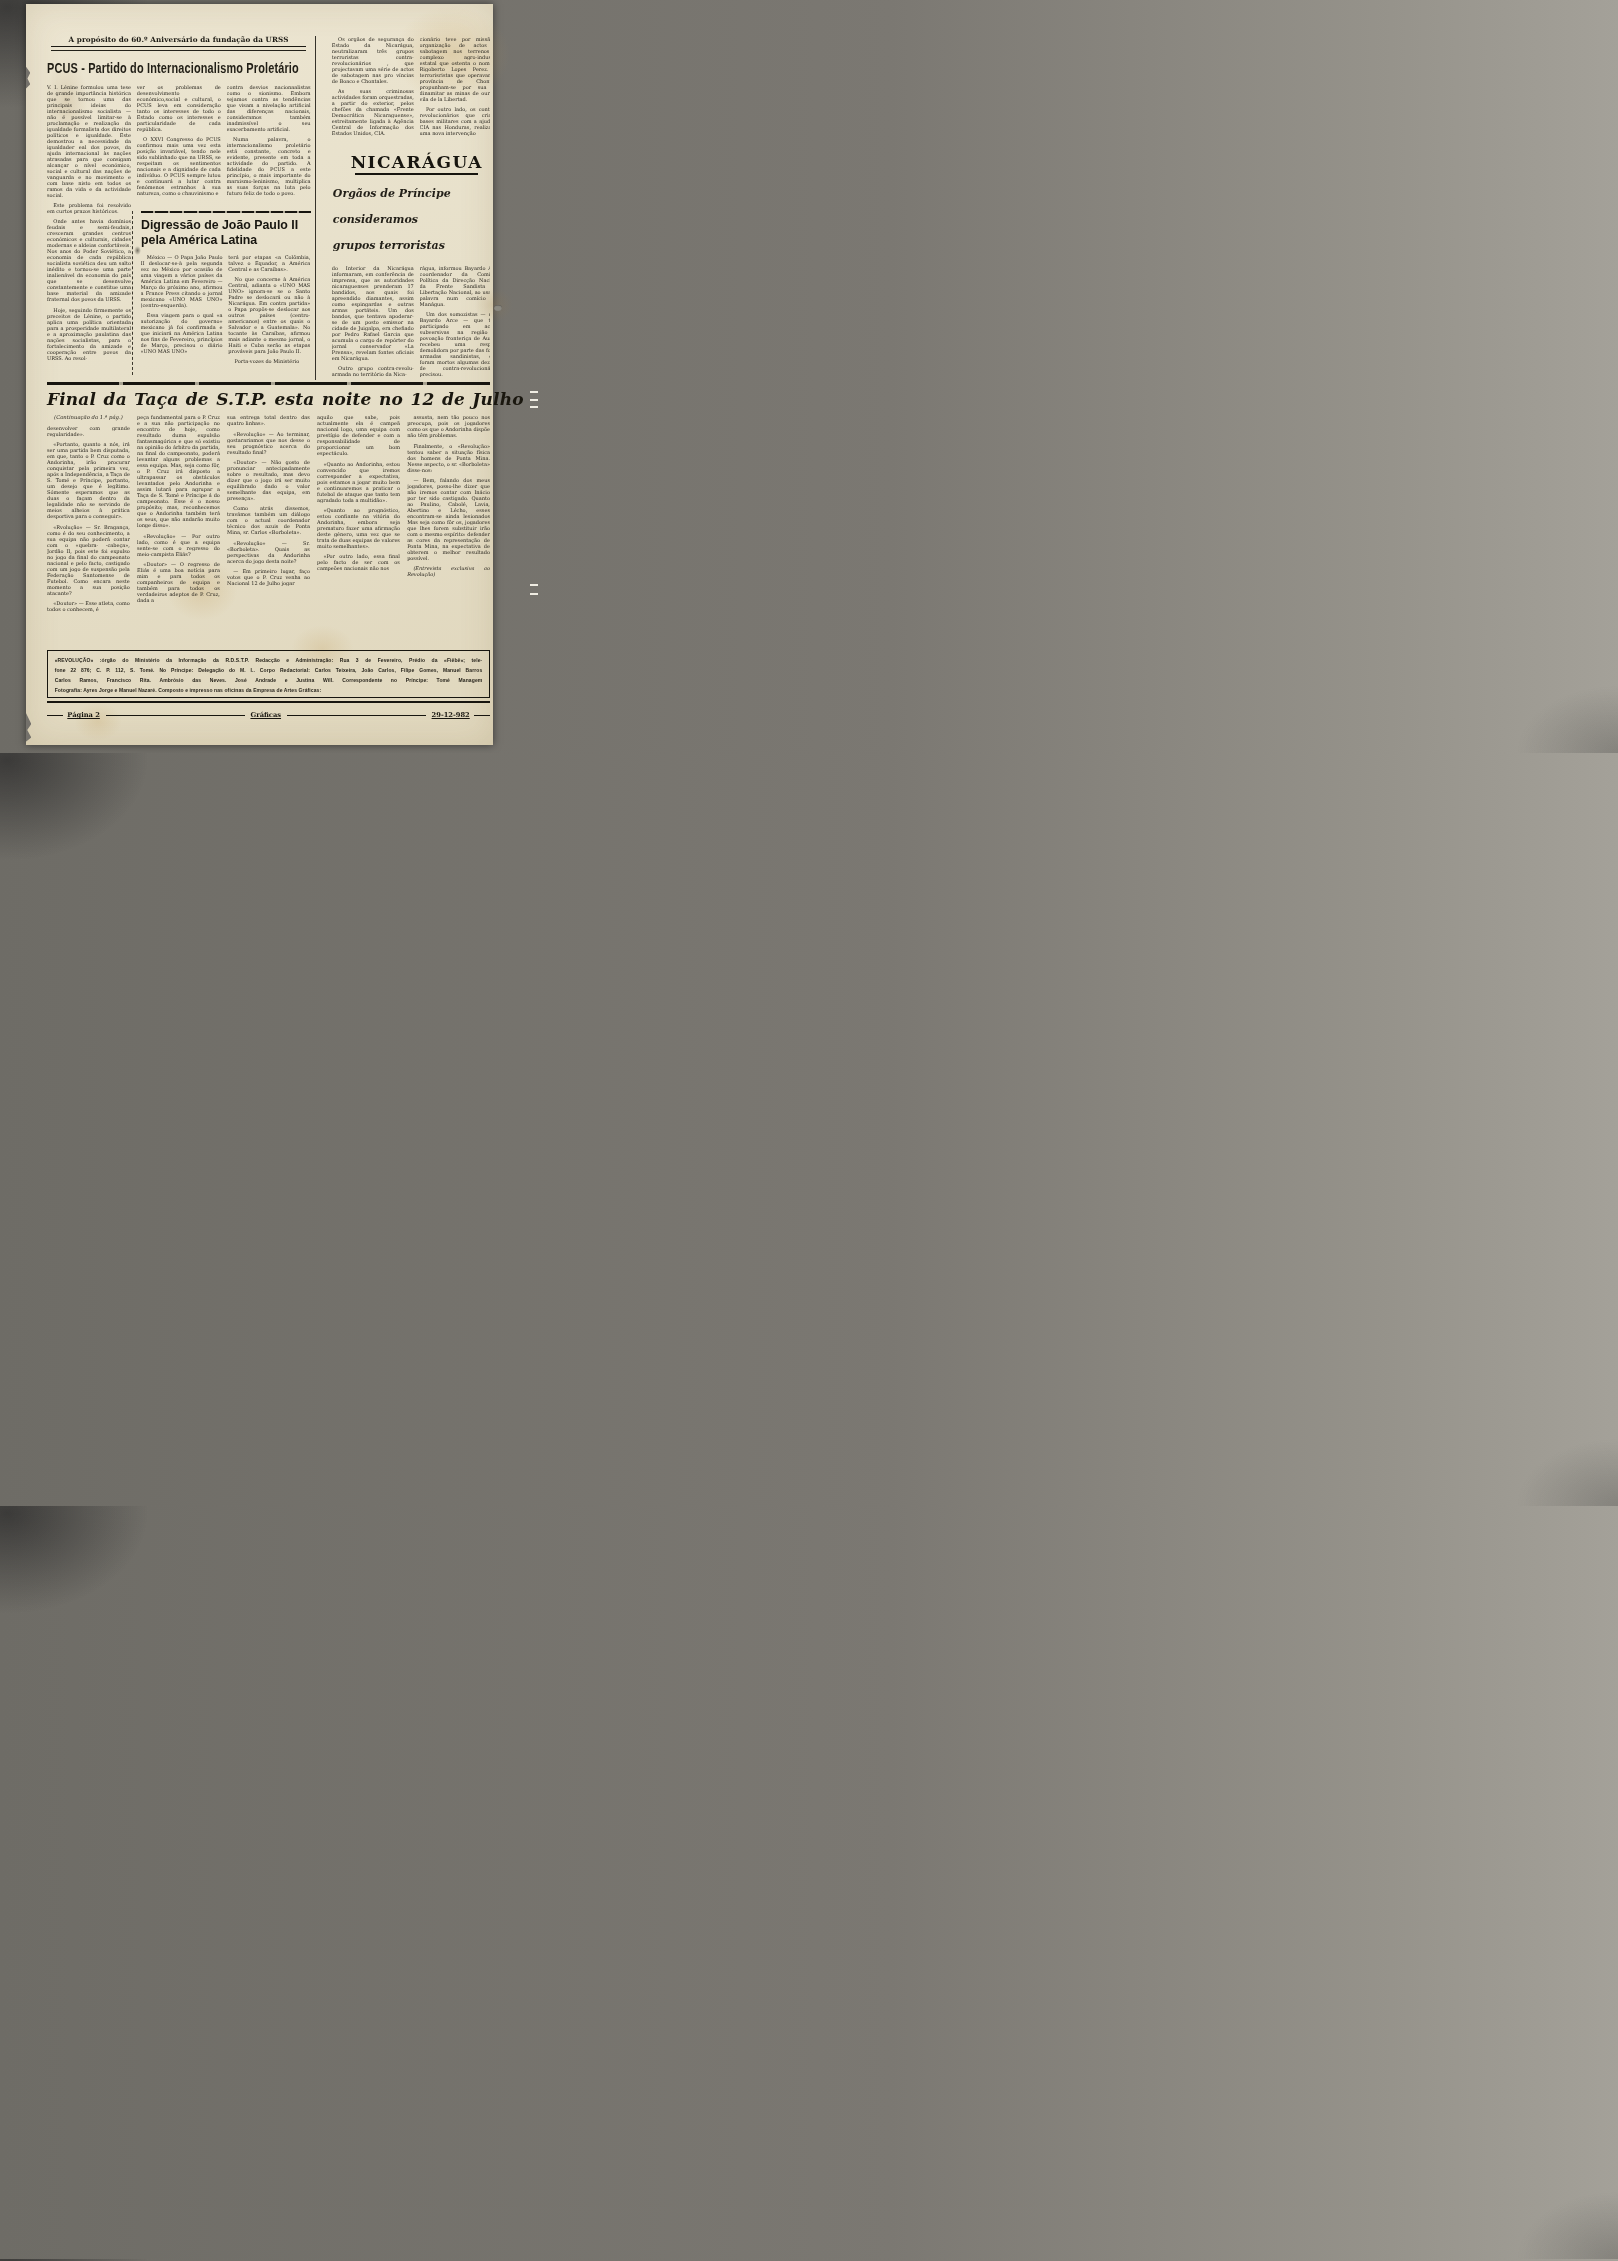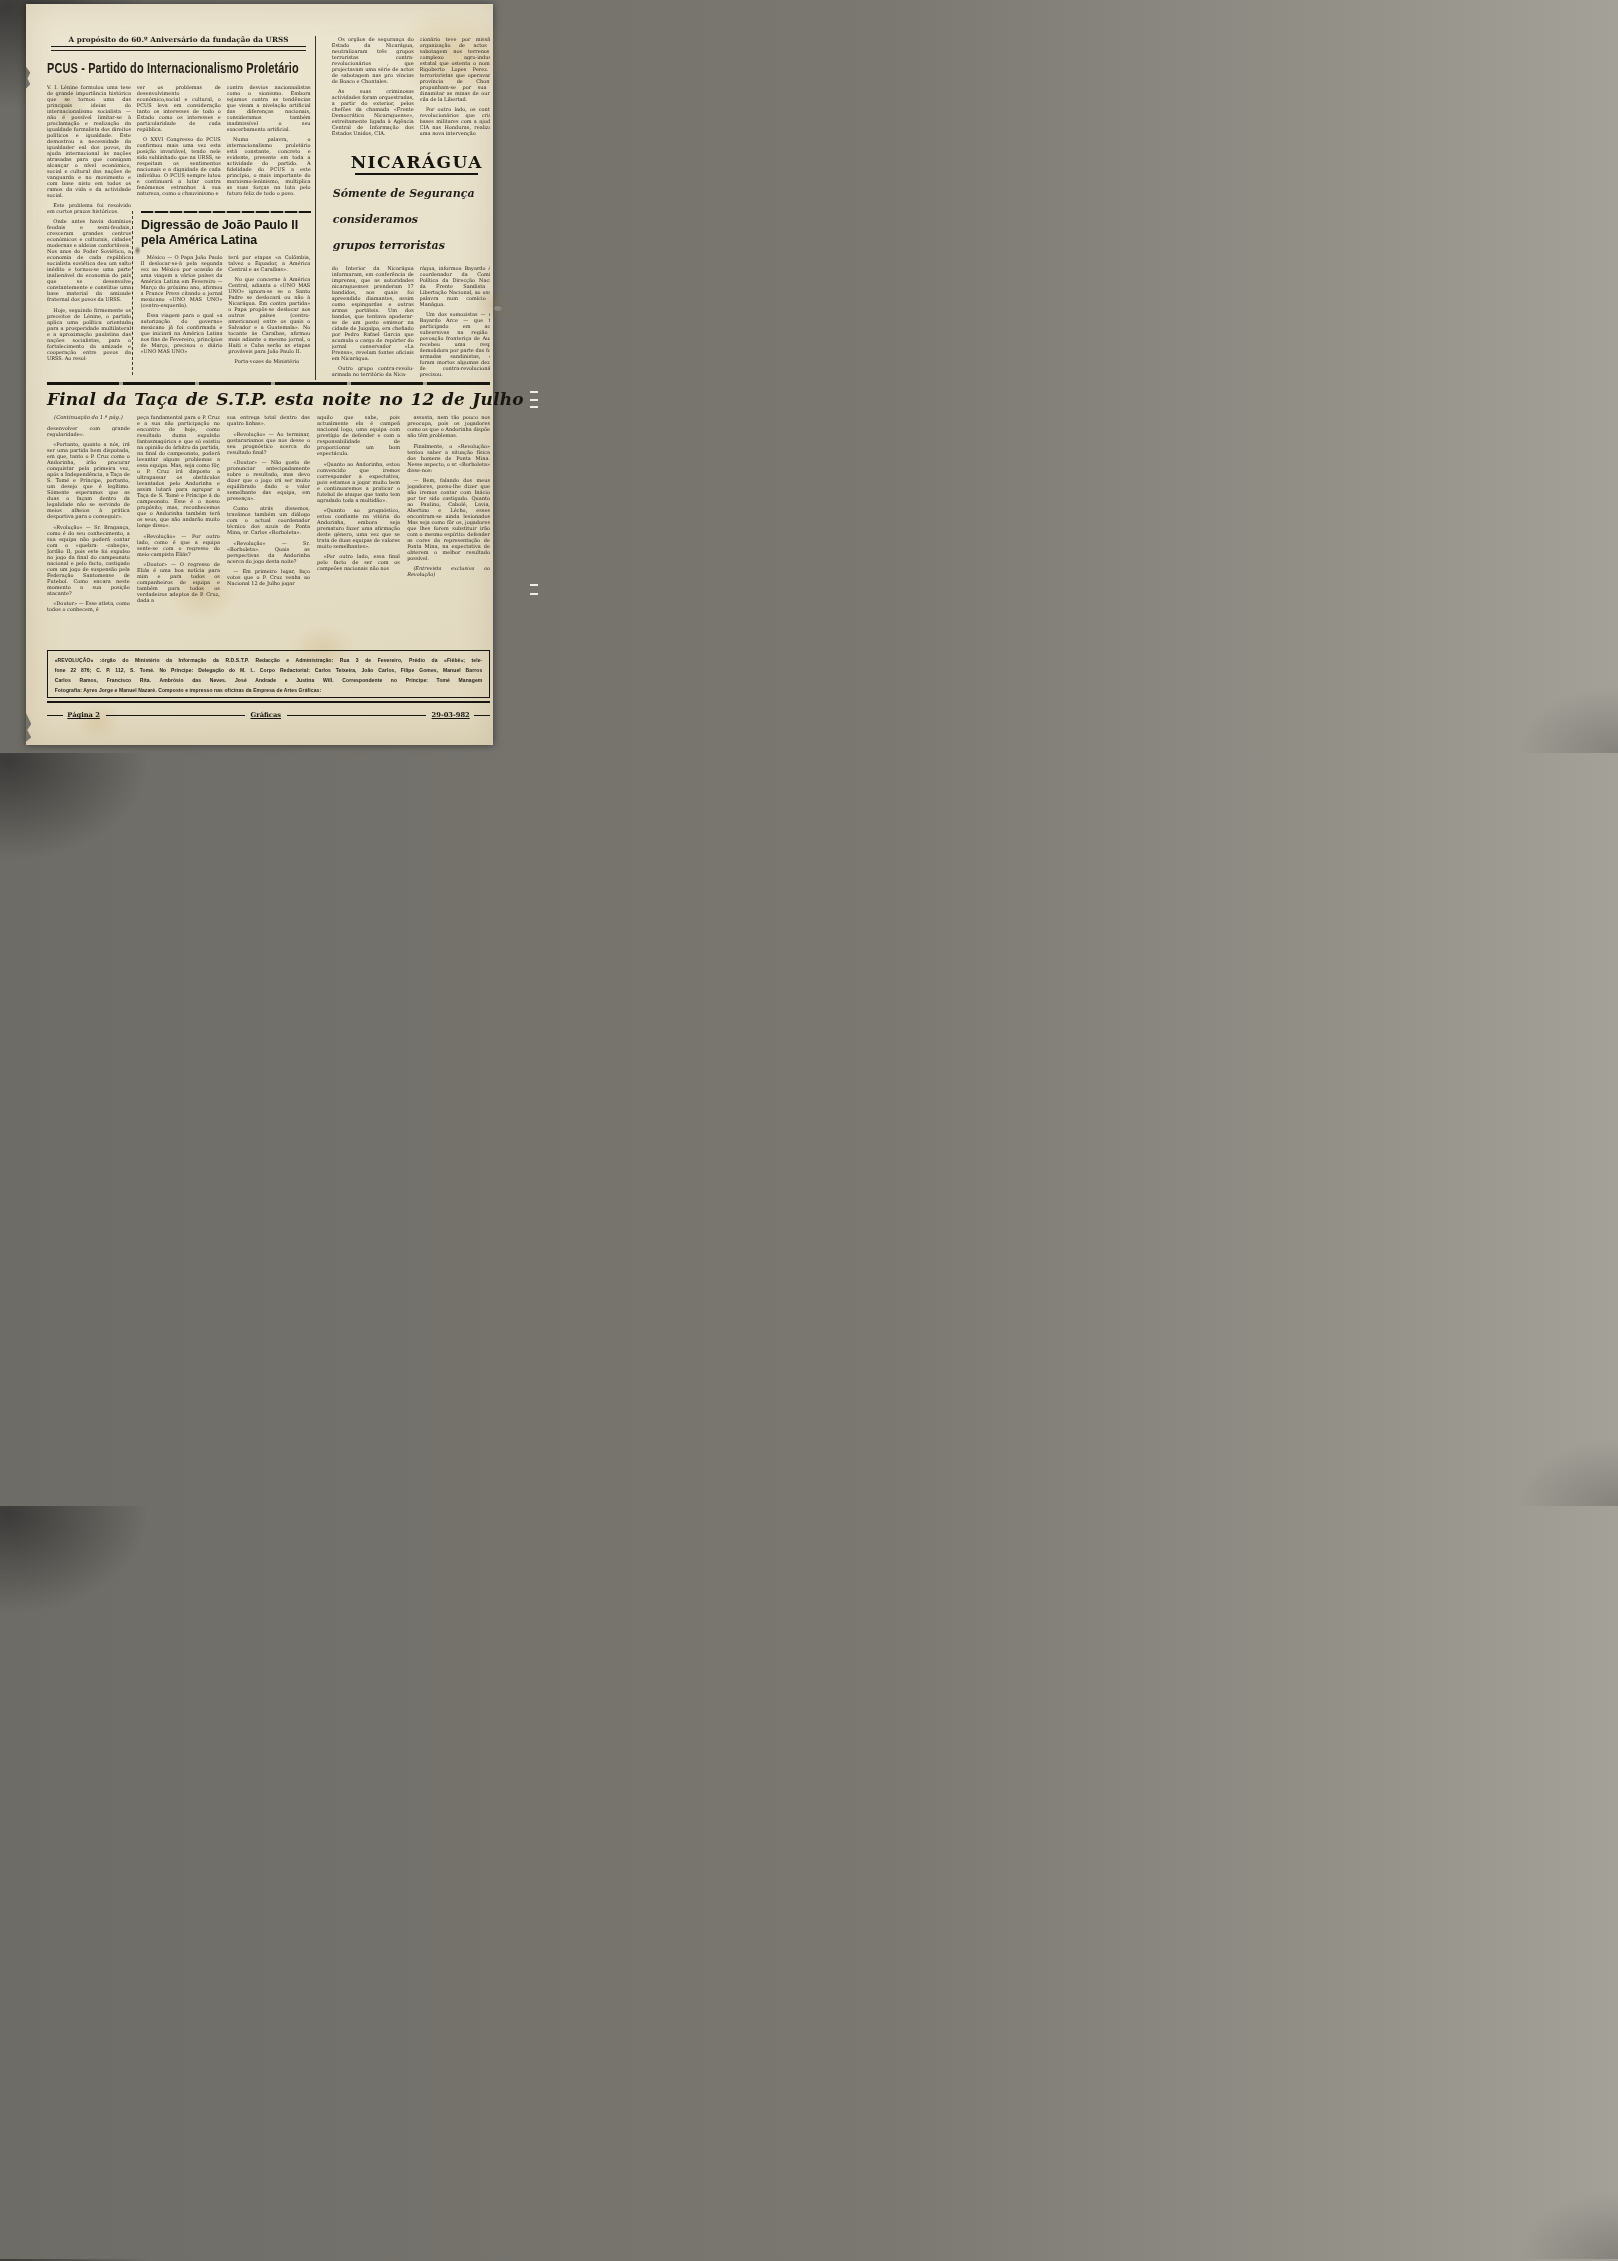--- a/index.html
+++ b/index.html
@@ -141,21 +141,21 @@
               <p>As suas criminosas actividades foram orquestradas, a partir do exterior, pelos chefões da chamada «Frente Democrática Nicaraguense», estreitamente ligada à Agência Central de Informação dos Estados Unidos, CIA.</p>
             </div>
           <div class="col body-text cont">
               <p>cionário teve por missão a organização de actos de sabotagem nos terrenos do complexo agro-industrial estatal que ostenta o nome de Rigoberto Lopes Perez. Os terrorisristas que operavam na província de Chontales propunham-se por sua vez dinamitar as minas de ouro da vila de la Libertad.</p>
               <p>Por outro lado, os contra- -revolucionários que criaram bases militares com a ajuda da CIA nas Honduras, realizaram uma nova intervenção</p>
             </div>
         </div>
         <div class="nic-headline">NICARÁGUA</div>
         <div class="nic-headline-rule"></div>
         <div class="nic-subhead">
-          <div>Sómente de Segurança</div>
+          <div>Orgãos de Príncipe</div>
           <div>consideramos</div>
           <div>grupos terroristas</div>
         </div>
         <div class="nic-bot-cols" style="margin-top:2.9px;">
           <div class="col body-text cont">
               <p>do Interior da Nicarágua informaram, em conferência de imprensa, que as autoridades nicaraguenses prenderam 17 bandidos, aos quais foi apreendido diamantes, assim como espingardas e outras armas portáteis. Um dos bandos, que tentava apoderar-se de um posto emissor na cidade de Juigalpa, era chefiado por Pedro Rafael Garcia que acumula o cargo de repórter do jornal conservador «La Prensa», revelam fontes oficiais em Nicarágua.</p>
               <p>Outro grupo contra-revolu- armada no território da Nica-</p>
             </div>
           <div class="col body-text cont">
               <p>rágua, informou Bayardo Arce, coordenador da Comissão Política da Direcção Nacional da Frente Sandista de Libertação Nacional, ao usar da palavra num comício em Manágua.</p>
@@ -214,21 +214,21 @@
         <p>Fotografia: Ayres Jorge e Manuel Nazaré. Composto e impresso nas oficinas da Empresa de Artes Gráficas:</p>
       </div>
     <div class="masthead-underline"></div>
 
     <div class="footer-bar">
       <div class="footer-rule fr-edge"></div>
       <span>Página 2</span>
       <div class="footer-rule fr-mid"></div>
       <span>Gráficas</span>
       <div class="footer-rule fr-mid"></div>
-      <span>29-03-982</span>
+      <span>29-12-982</span>
       <div class="footer-rule fr-edge"></div>
     </div>
 
   </div>
 </div>
 
 <div class="tick" style="top:391px;"></div>
 <div class="tick" style="top:399px;"></div>
 <div class="tick" style="top:406px;"></div>
 <div class="tick" style="top:584px;"></div>

